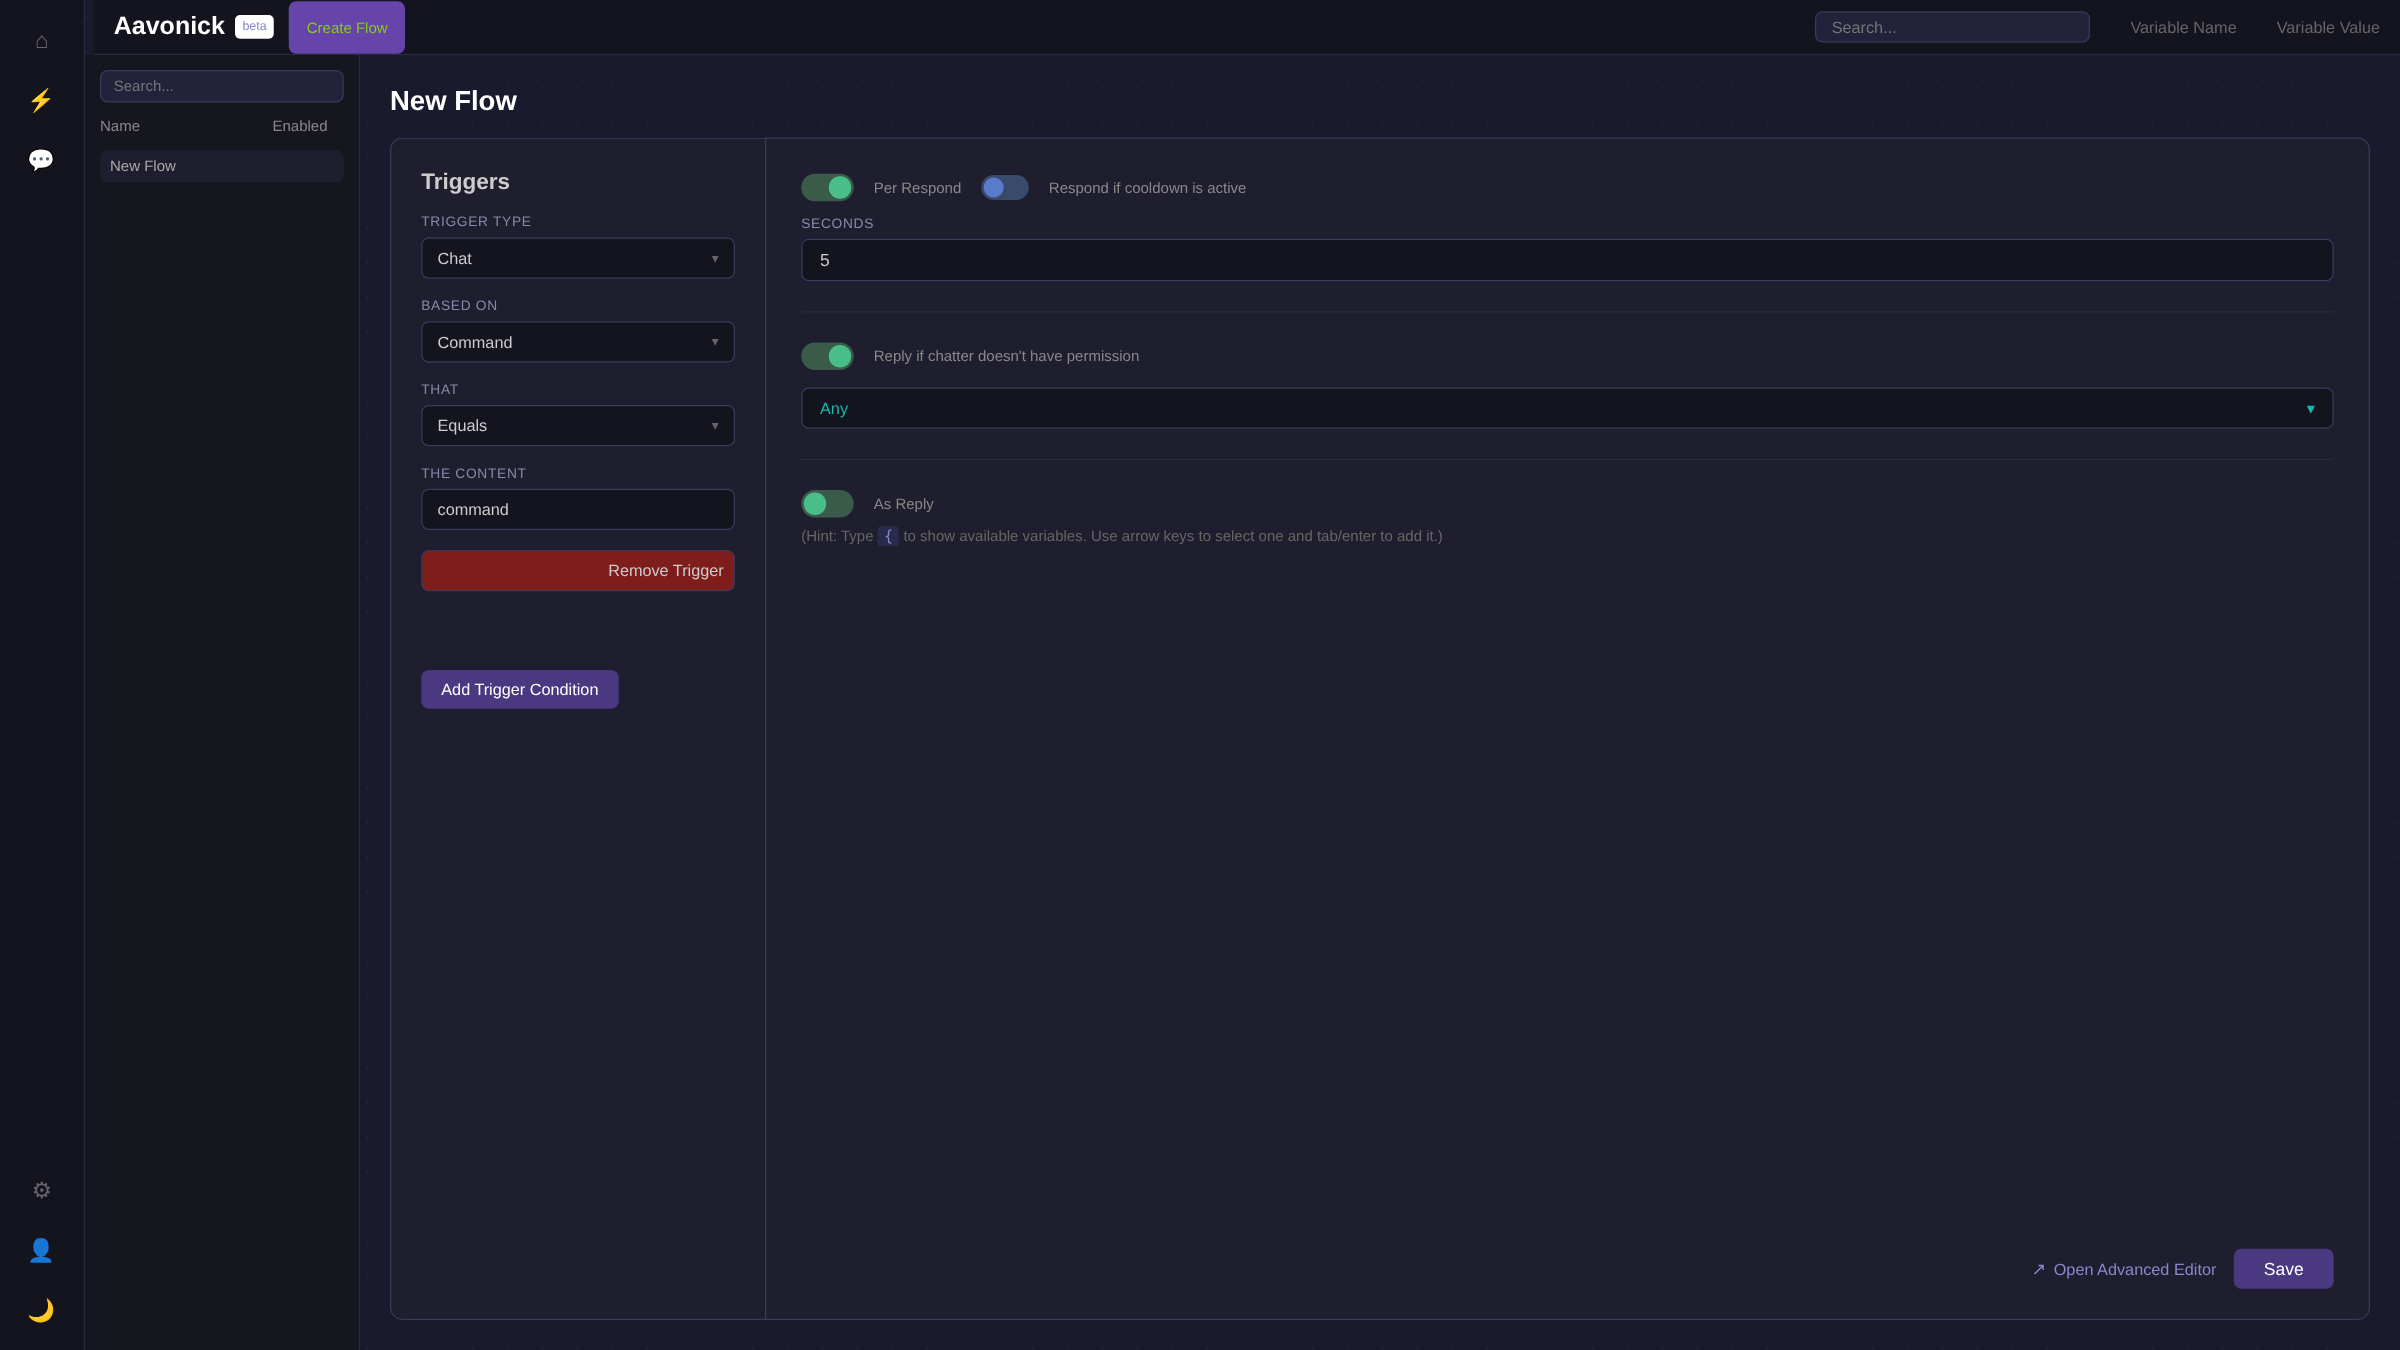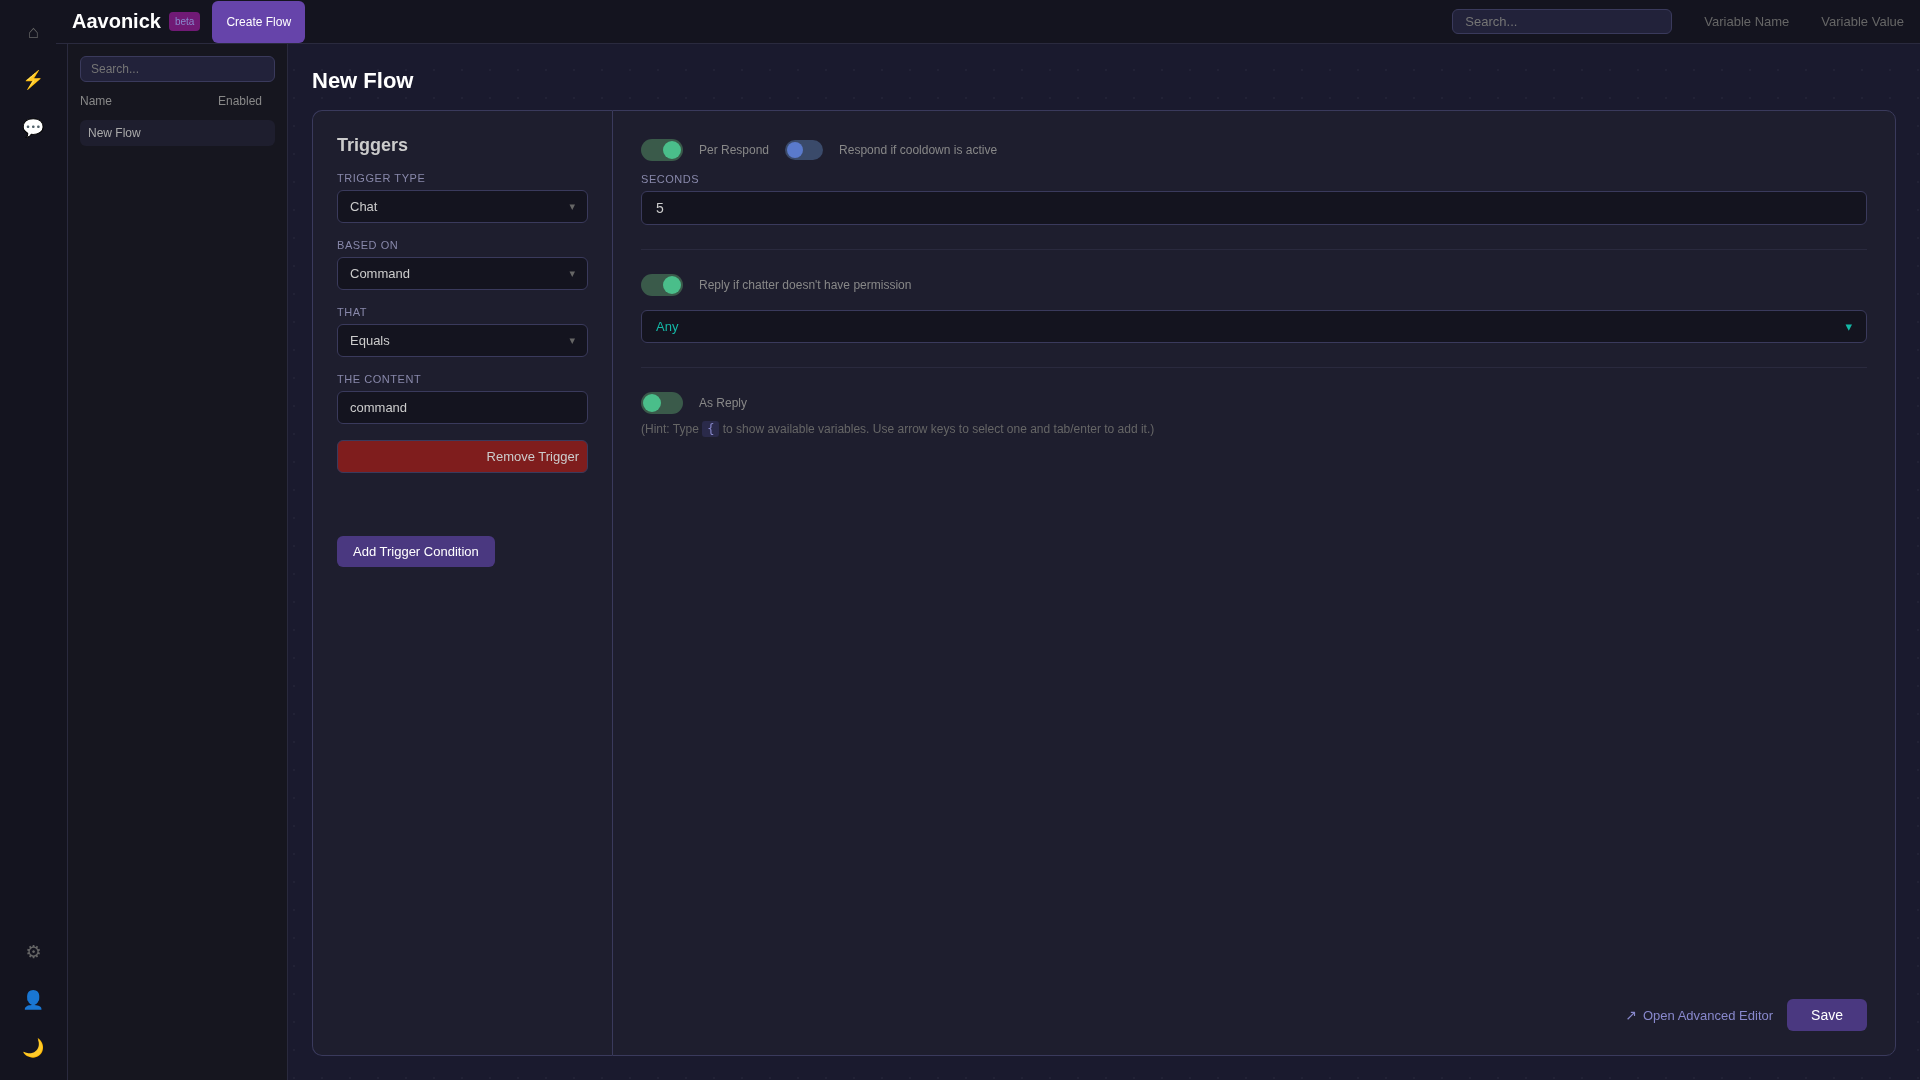--- a/index.html
+++ b/index.html
@@ -43,21 +43,21 @@
       border-radius: 8px;
       display: flex; align-items: center; justify-content: center;
       color: #666;
       font-size: 18px;
       cursor: pointer;
     }
 
     
     .topbar {
       position: absolute;
-      left: 56px; top: 0; right: 0;
+      left: 75px; top: 0; right: 0;
       height: 44px;
       background: #14141f;
       display: flex;
       align-items: center;
       padding: 0 16px;
       gap: 12px;
       z-index: 10;
       border-bottom: 1px solid #2a2a3e;
     }
 
@@ -65,30 +65,30 @@
       display: flex; align-items: center; gap: 8px;
     }
 
     .logo-text {
       font-size: 20px;
       font-weight: bold;
       color: #fff;
     }
 
     .beta-badge {
-      background: #701a75;
+      background: #ffffff;
       color: #8888cc;
       font-size: 10px;
       padding: 4px 6px;
       border-radius: 4px;
     }
 
     .create-btn {
       background: #6644aa;
-      color: #ffffff;
+      color: #84cc16;
       border: none;
       padding: 14px 14px;
       border-radius: 6px;
       font-size: 12px;
       cursor: pointer;
     }
 
     .search-top {
       margin-left: auto;
       background: #22223a;

